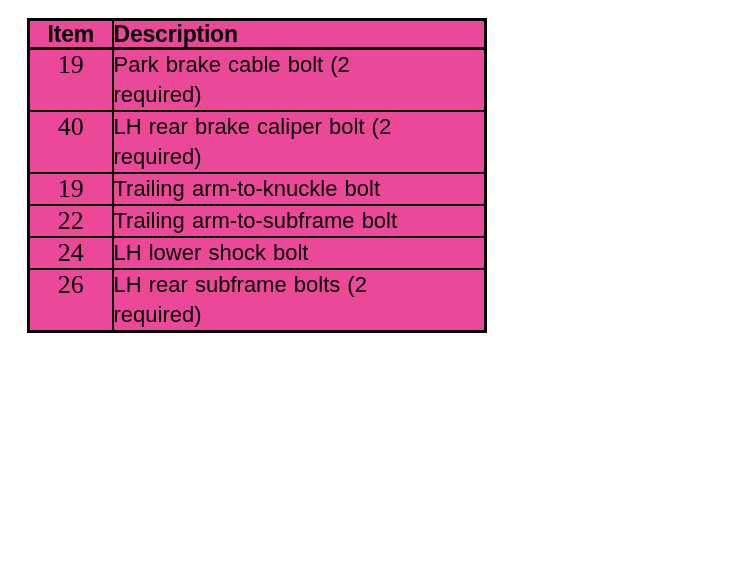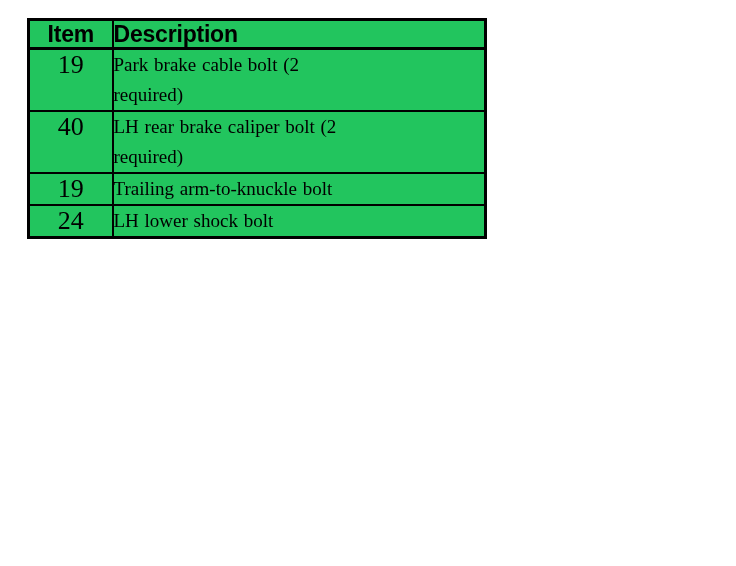--- a/index.html
+++ b/index.html
@@ -32,21 +32,21 @@
     background: #ffffff;
     table-layout: fixed;
   }
 
   .spec-table col.col-item { width: 84px; }
   .spec-table col.col-desc { width: 373px; }
 
   .spec-table th,
   .spec-table td {
     border: 2px solid #000000;
-    background: #22c55e;
+    background: #ec4899;
     vertical-align: top;
     padding: 0;
   }
 
   
   .spec-table thead th {
     border-bottom: 3px solid #000000;
   }
 
   .th-item,
@@ -68,22 +68,22 @@
   
   .cell-item {
     font-family: "Liberation Serif", serif;
     font-size: 26px;
     line-height: 30px;
     text-align: center;
     padding: 7px 6px 9px 6px;
   }
 
   .cell-desc {
-    font-family: Liberation Serif, serif;
-    font-size: 19px;
+    font-family: Liberation Sans, sans-serif;
+    font-size: 22px;
     line-height: 30px;
     text-align: left;
     padding: 7px 8px 9px 12px;
     word-spacing: 1px;
   }
 
   .cell-desc .line {
     display: block;
     white-space: pre;
   }
@@ -120,21 +120,34 @@
             <span class="line">required)</span>
           </td>
         </tr>
         <tr>
           <td class="cell-item">19</td>
           <td class="cell-desc">
             <span class="line">Trailing arm-to-knuckle bolt</span>
           </td>
         </tr>
         <tr>
+          <td class="cell-item">22</td>
+          <td class="cell-desc">
+            <span class="line">Trailing arm-to-subframe bolt</span>
+          </td>
+        </tr>
+        <tr>
           <td class="cell-item">24</td>
           <td class="cell-desc">
             <span class="line">LH lower shock bolt</span>
+          </td>
+        </tr>
+        <tr>
+          <td class="cell-item">26</td>
+          <td class="cell-desc">
+            <span class="line">LH rear subframe bolts (2</span>
+            <span class="line">required)</span>
           </td>
         </tr>
       </tbody>
   </table>
 
 </div>
 
 </body></html>

